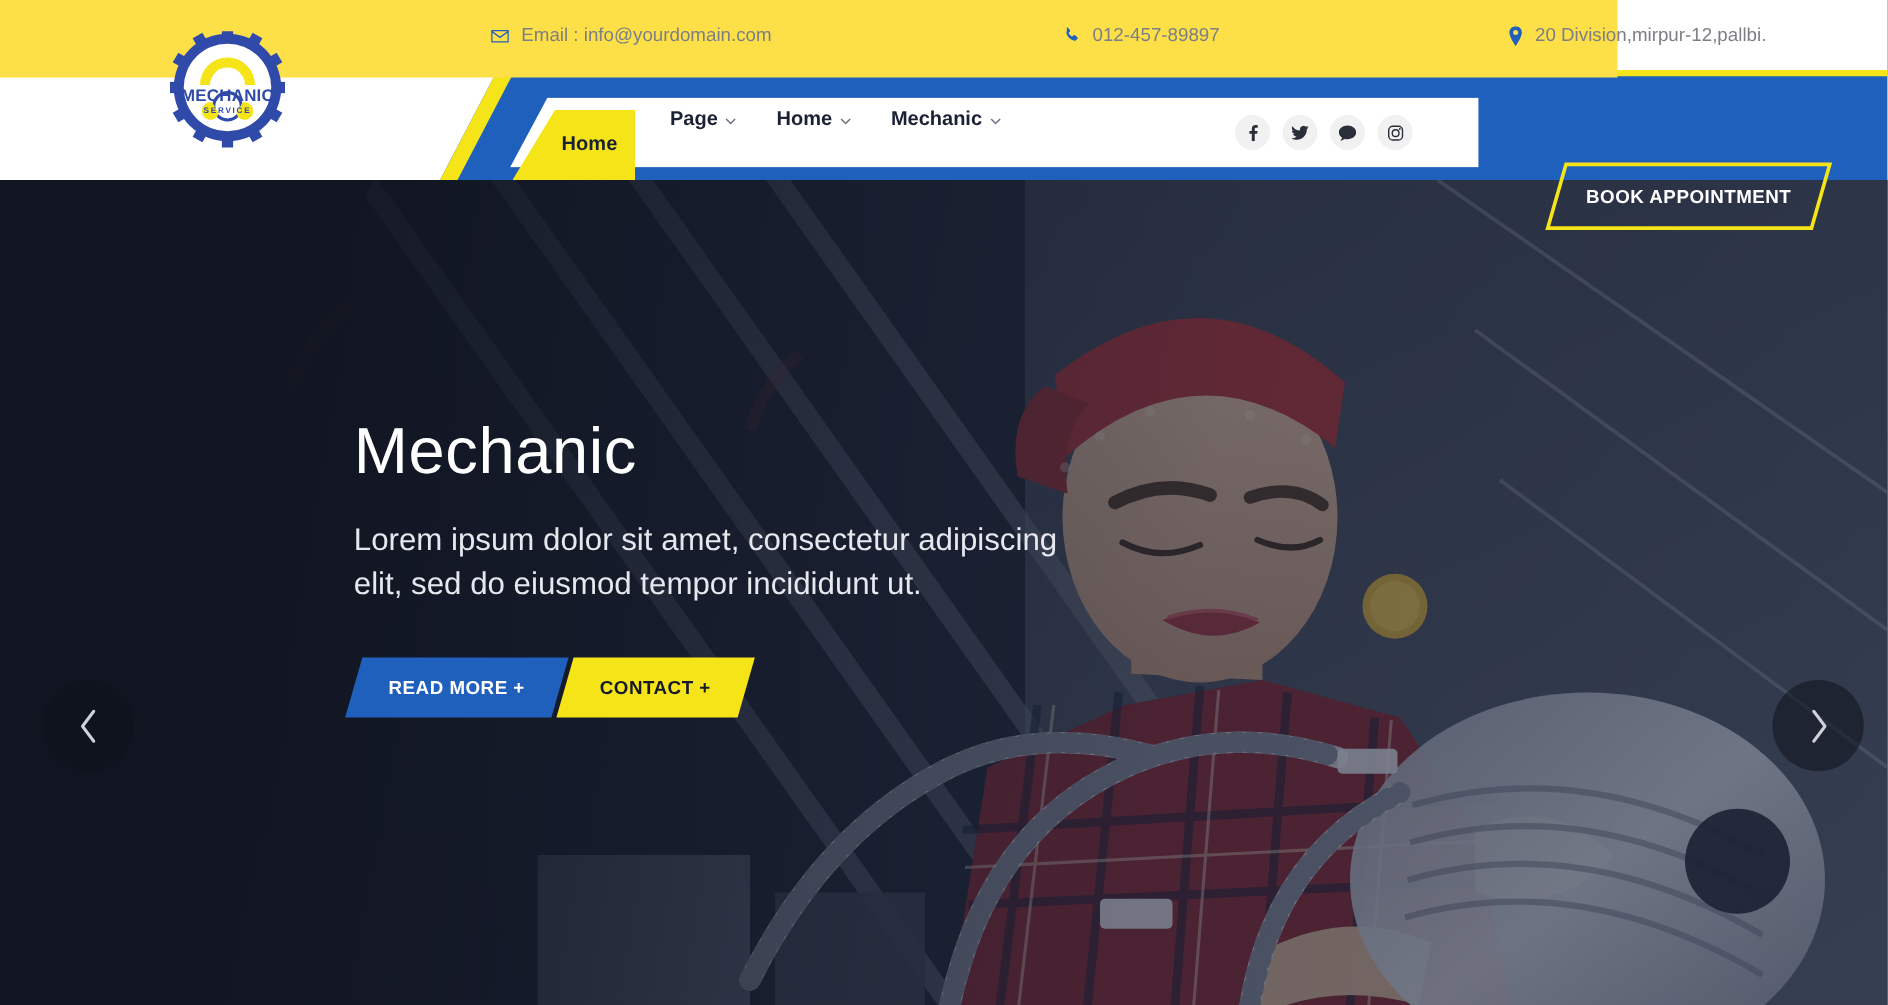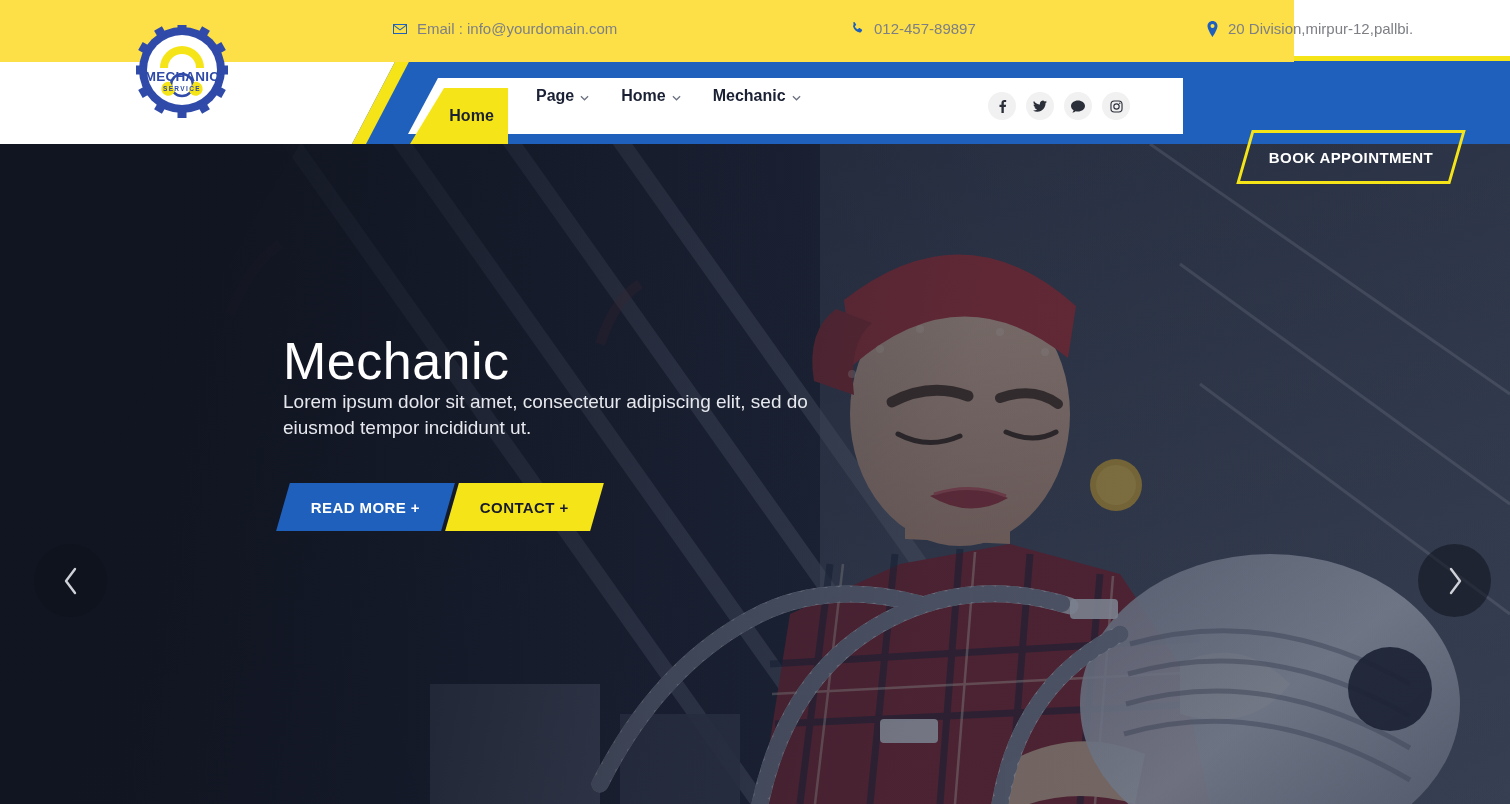--- a/index.html
+++ b/index.html
@@ -115,22 +115,22 @@
   .hero-content { position:absolute; left:283px; top:190px; width:700px; z-index:5; }
   .hero-t1 {
     font-size:52px; font-weight:300; color:#ffffff;
     letter-spacing:.5px; line-height:1.05;
   }
   .hero-t2 {
     font-size:56px; font-weight:800; color:#f5e518;
     letter-spacing:.3px; line-height:1.12; margin-top:4px;
   }
   .hero-p {
-    width:580px;
-    font-size:19px; line-height:1.4; color:#e6e8ee; font-weight:300;
+    margin-top:26px; width:580px;
+    font-size:25px; line-height:1.4; color:#e6e8ee; font-weight:300;
   }
   .hero-btns { margin-top:41px; display:flex; align-items:center; gap:4px; }
   .pbtn {
     height:48px; transform:skewX(-16deg);
     display:flex; align-items:center; justify-content:center;
     padding:0 28px; cursor:pointer;
   }
   .pbtn span {
     transform:skewX(16deg);
     font-size:15px; font-weight:700; letter-spacing:.4px; white-space:nowrap;

